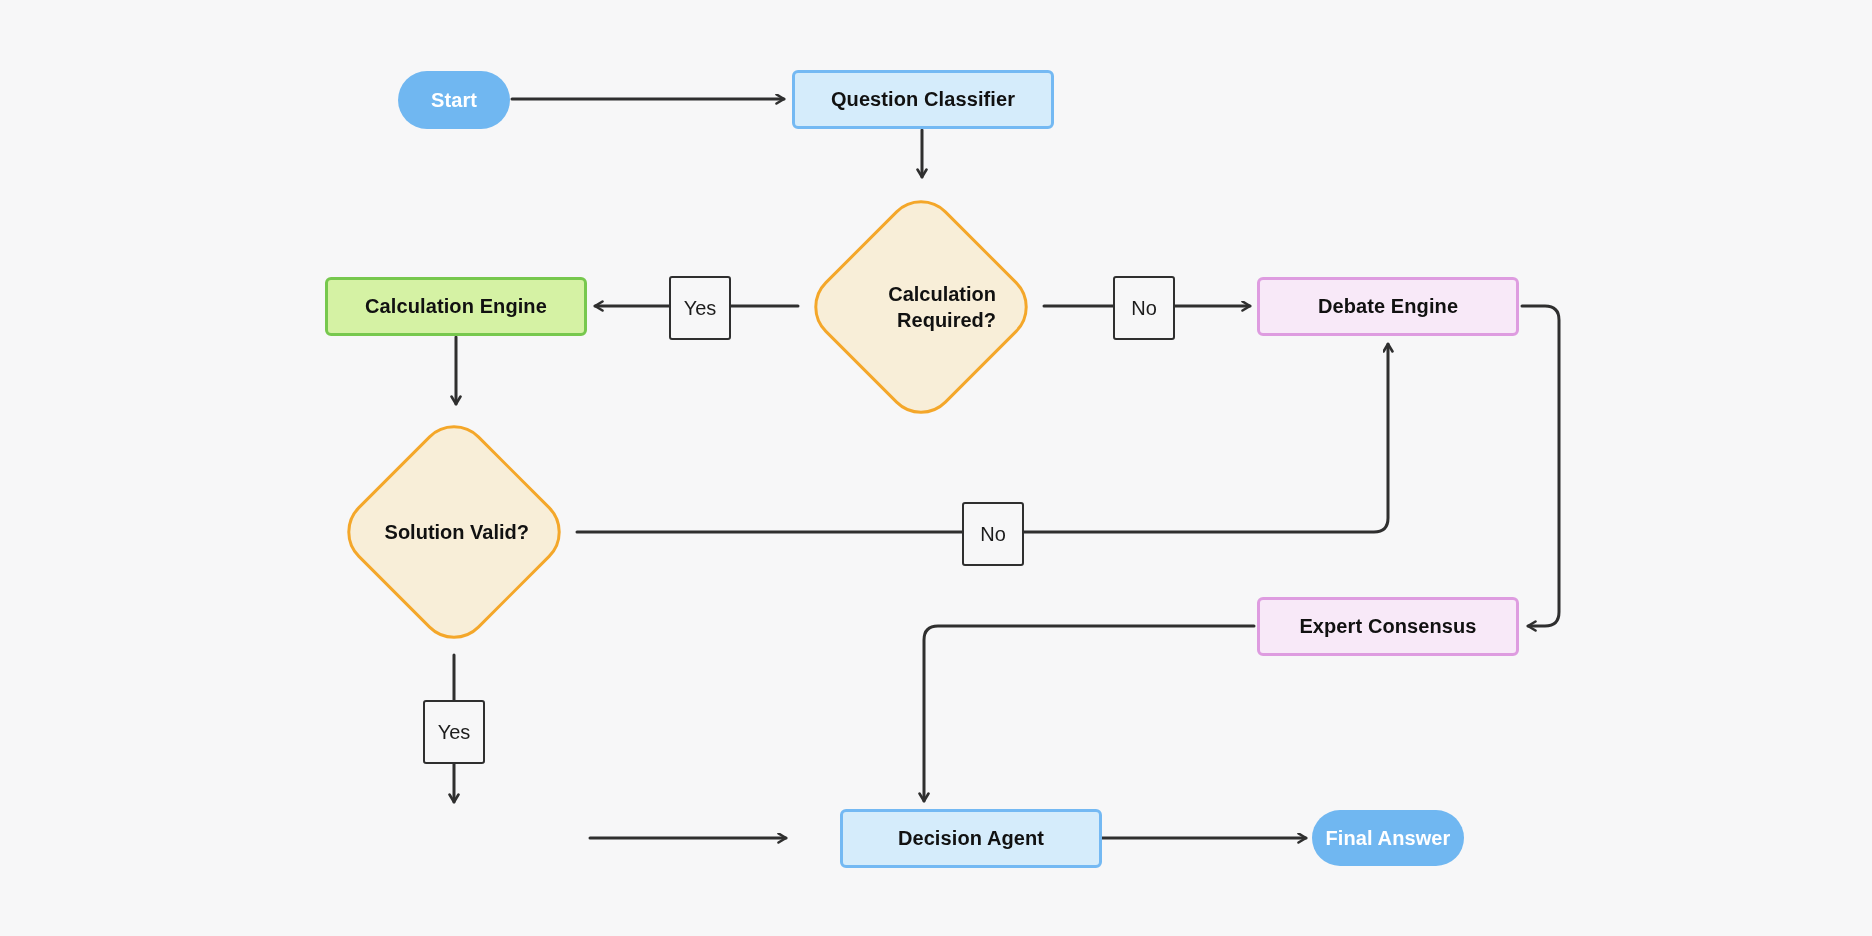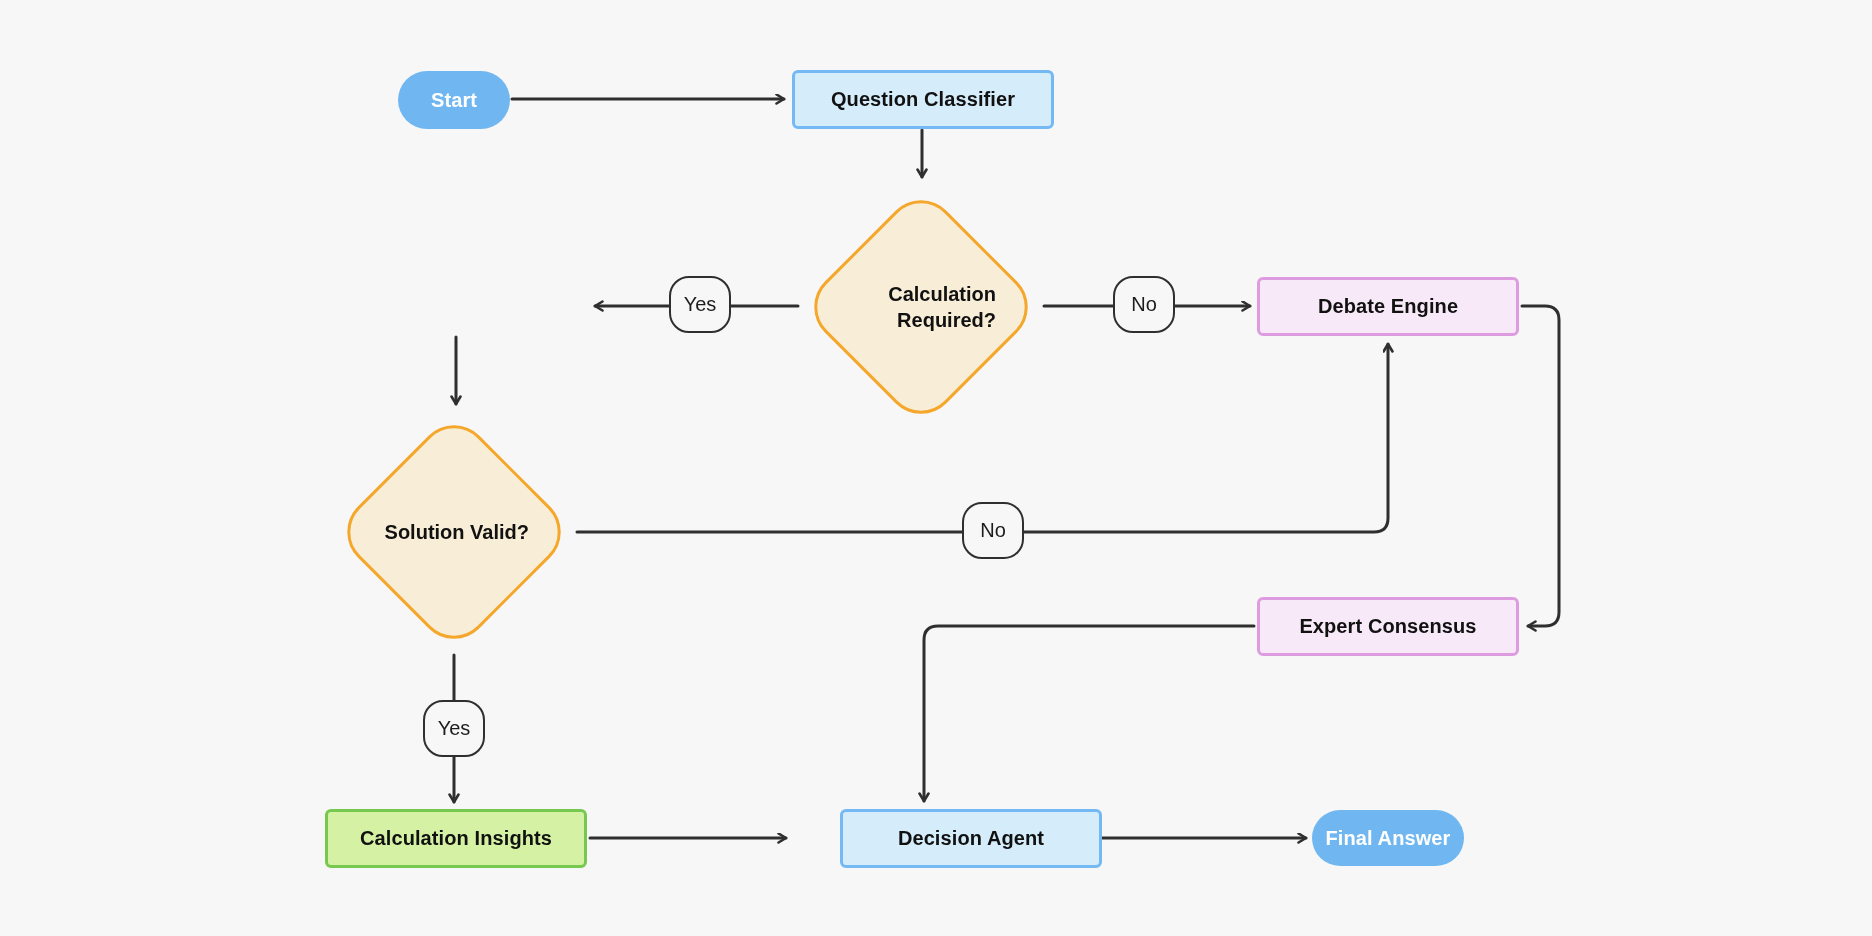--- a/index.html
+++ b/index.html
@@ -37,25 +37,25 @@
     background:var(--pill-fill);color:var(--pill-text);
     border-radius:29px;border:none;
   }
   .rect{border-radius:6px;border:3px solid;}
   .blue{background:var(--blue-fill);border-color:var(--blue-border);}
   .green{background:var(--green-fill);border-color:var(--green-border);}
   .pink{background:var(--pink-fill);border-color:var(--pink-border);}
 
   .edge-label{
     position:absolute;z-index:3;
-    width:62px;height:57px;box-sizing:border-box;
+    width:62px;height:64px;box-sizing:border-box;
     display:flex;align-items:center;justify-content:center;
     background:var(--label-fill);
     border:2.5px solid var(--label-border);
-    border-radius:20px;
+    border-radius:3px;
     font-size:20px;font-weight:400;color:#1c1c1c;
   }
 
   .diamond-node{position:absolute;z-index:2;width:242px;height:242px;}
   .diamond-shape{
     position:absolute;left:50%;top:50%;
     width:172px;height:172px;box-sizing:border-box;
     transform:translate(-50%,-50%) rotate(45deg);
     background:var(--diamond-fill);
     border:3px solid var(--diamond-border);
@@ -100,20 +100,23 @@
 
   <div class="node rect blue" style="left:792px;top:70px;width:262px;height:59px;">
     <span>Question Classifier</span>
   </div>
 
   <div class="diamond-node" style="left:800px;top:186px;">
     <div class="diamond-shape"></div>
     <div class="diamond-label">Calculation Required?</div>
   </div>
 
+  <div class="node rect green" style="left:325px;top:277px;width:262px;height:59px;">
+    <span>Calculation Engine</span>
+  </div>
 
   <div class="edge-label" style="left:669px;top:276px;">
     <span>Yes</span>
   </div>
 
   <div class="edge-label" style="left:1113px;top:276px;">
     <span>No</span>
   </div>
 
   <div class="node rect pink" style="left:1257px;top:277px;width:262px;height:59px;">
@@ -130,23 +133,20 @@
   </div>
 
   <div class="node rect pink" style="left:1257px;top:597px;width:262px;height:59px;">
     <span>Expert Consensus</span>
   </div>
 
   <div class="edge-label" style="left:423px;top:700px;">
     <span>Yes</span>
   </div>
 
-  <div class="node rect green" style="left:325px;top:809px;width:262px;height:59px;">
-    <span>Calculation Insights</span>
-  </div>
 
   <div class="node rect blue" style="left:840px;top:809px;width:262px;height:59px;">
     <span>Decision Agent</span>
   </div>
 
   <div class="node pill" style="left:1312px;top:810px;width:152px;height:56px;">
     <span>Final Answer</span>
   </div>
 
 </div>

